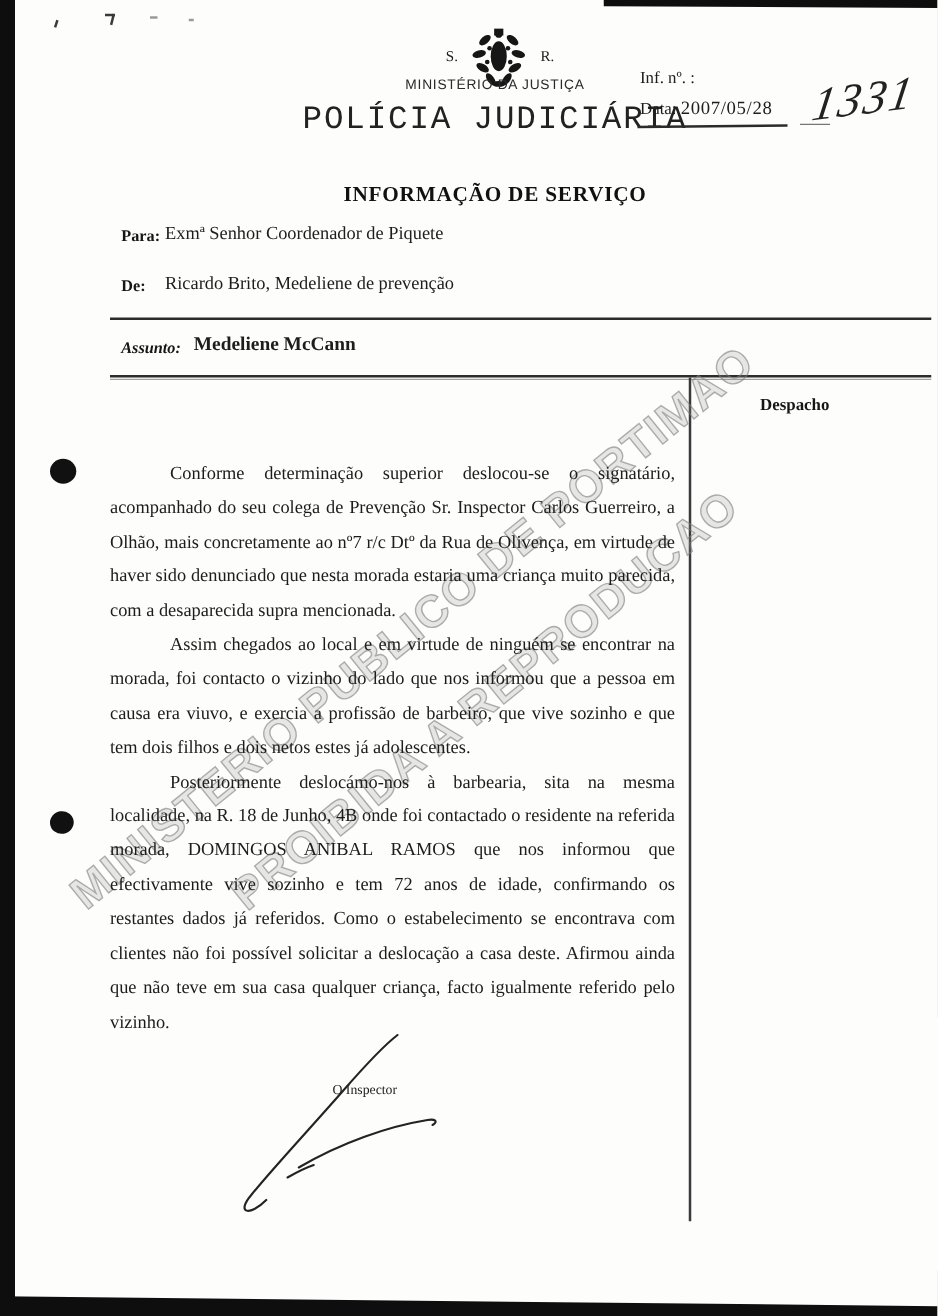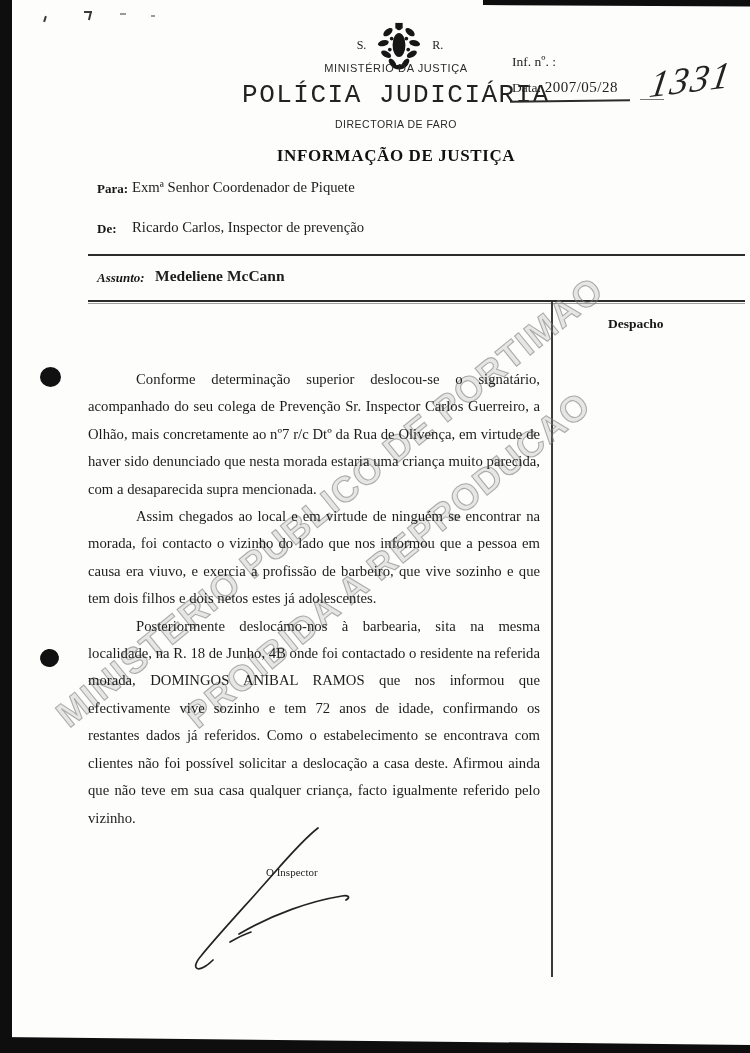--- a/index.html
+++ b/index.html
@@ -91,38 +91,37 @@
             <circle cx="35" cy="32" r="2"></circle>
           <circle cx="25" cy="8" r="3"></circle>
         </g>
       </svg>
     </span>
     <span>R.</span>
   </div>
 
   <div class="abs hdr-center ministry">MINISTÉRIO DA JUSTIÇA</div>
   <div class="abs hdr-center org">POLÍCIA JUDICIÁRIA</div>
-  <div class="abs hdr-center directorate">DIRECTORIA DE FARO</div>
 
   <div class="abs infno">Inf. nº. :</div>
   <div class="abs dataline">
     <b>Data:</b>
     <span class="date-val">2007/05/28</span>
   </div>
   <div class="abs date-underline"></div>
   <div class="abs date-dash"></div>
   <div class="abs handnum">1331</div>
 
-  <div class="abs hdr-center doc-title">INFORMAÇÃO DE JUSTIÇA</div>
+  <div class="abs hdr-center doc-title">INFORMAÇÃO DE SERVIÇO</div>
 
   <div class="abs flabel" style="left:97px;top:181px;">Para:</div>
   <div class="abs fvalue" style="left:132px;top:179px;">Exmª Senhor Coordenador de Piquete</div>
 
   <div class="abs flabel" style="left:97px;top:221px;">De:</div>
-  <div class="abs fvalue" style="left:132px;top:219px;">Ricardo Carlos, Inspector de prevenção</div>
+  <div class="abs fvalue" style="left:132px;top:219px;">Ricardo Brito, Medeliene de prevenção</div>
 
   <div class="abs rule" style="left:88px;top:254px;width:657px;"></div>
 
   <div class="abs flabel" style="left:97px;top:270px;font-style:italic;">Assunto:</div>
   <div class="abs fvalue" style="left:155px;top:267px;font-weight:bold;font-size:15.5px;">Medeliene McCann</div>
 
   <div class="abs rule" style="left:88px;top:300px;width:657px;"></div>
   <div class="abs rule" style="left:88px;top:303px;width:657px;height:1px;opacity:.45;"></div>
 
   <div class="abs vline"></div>

